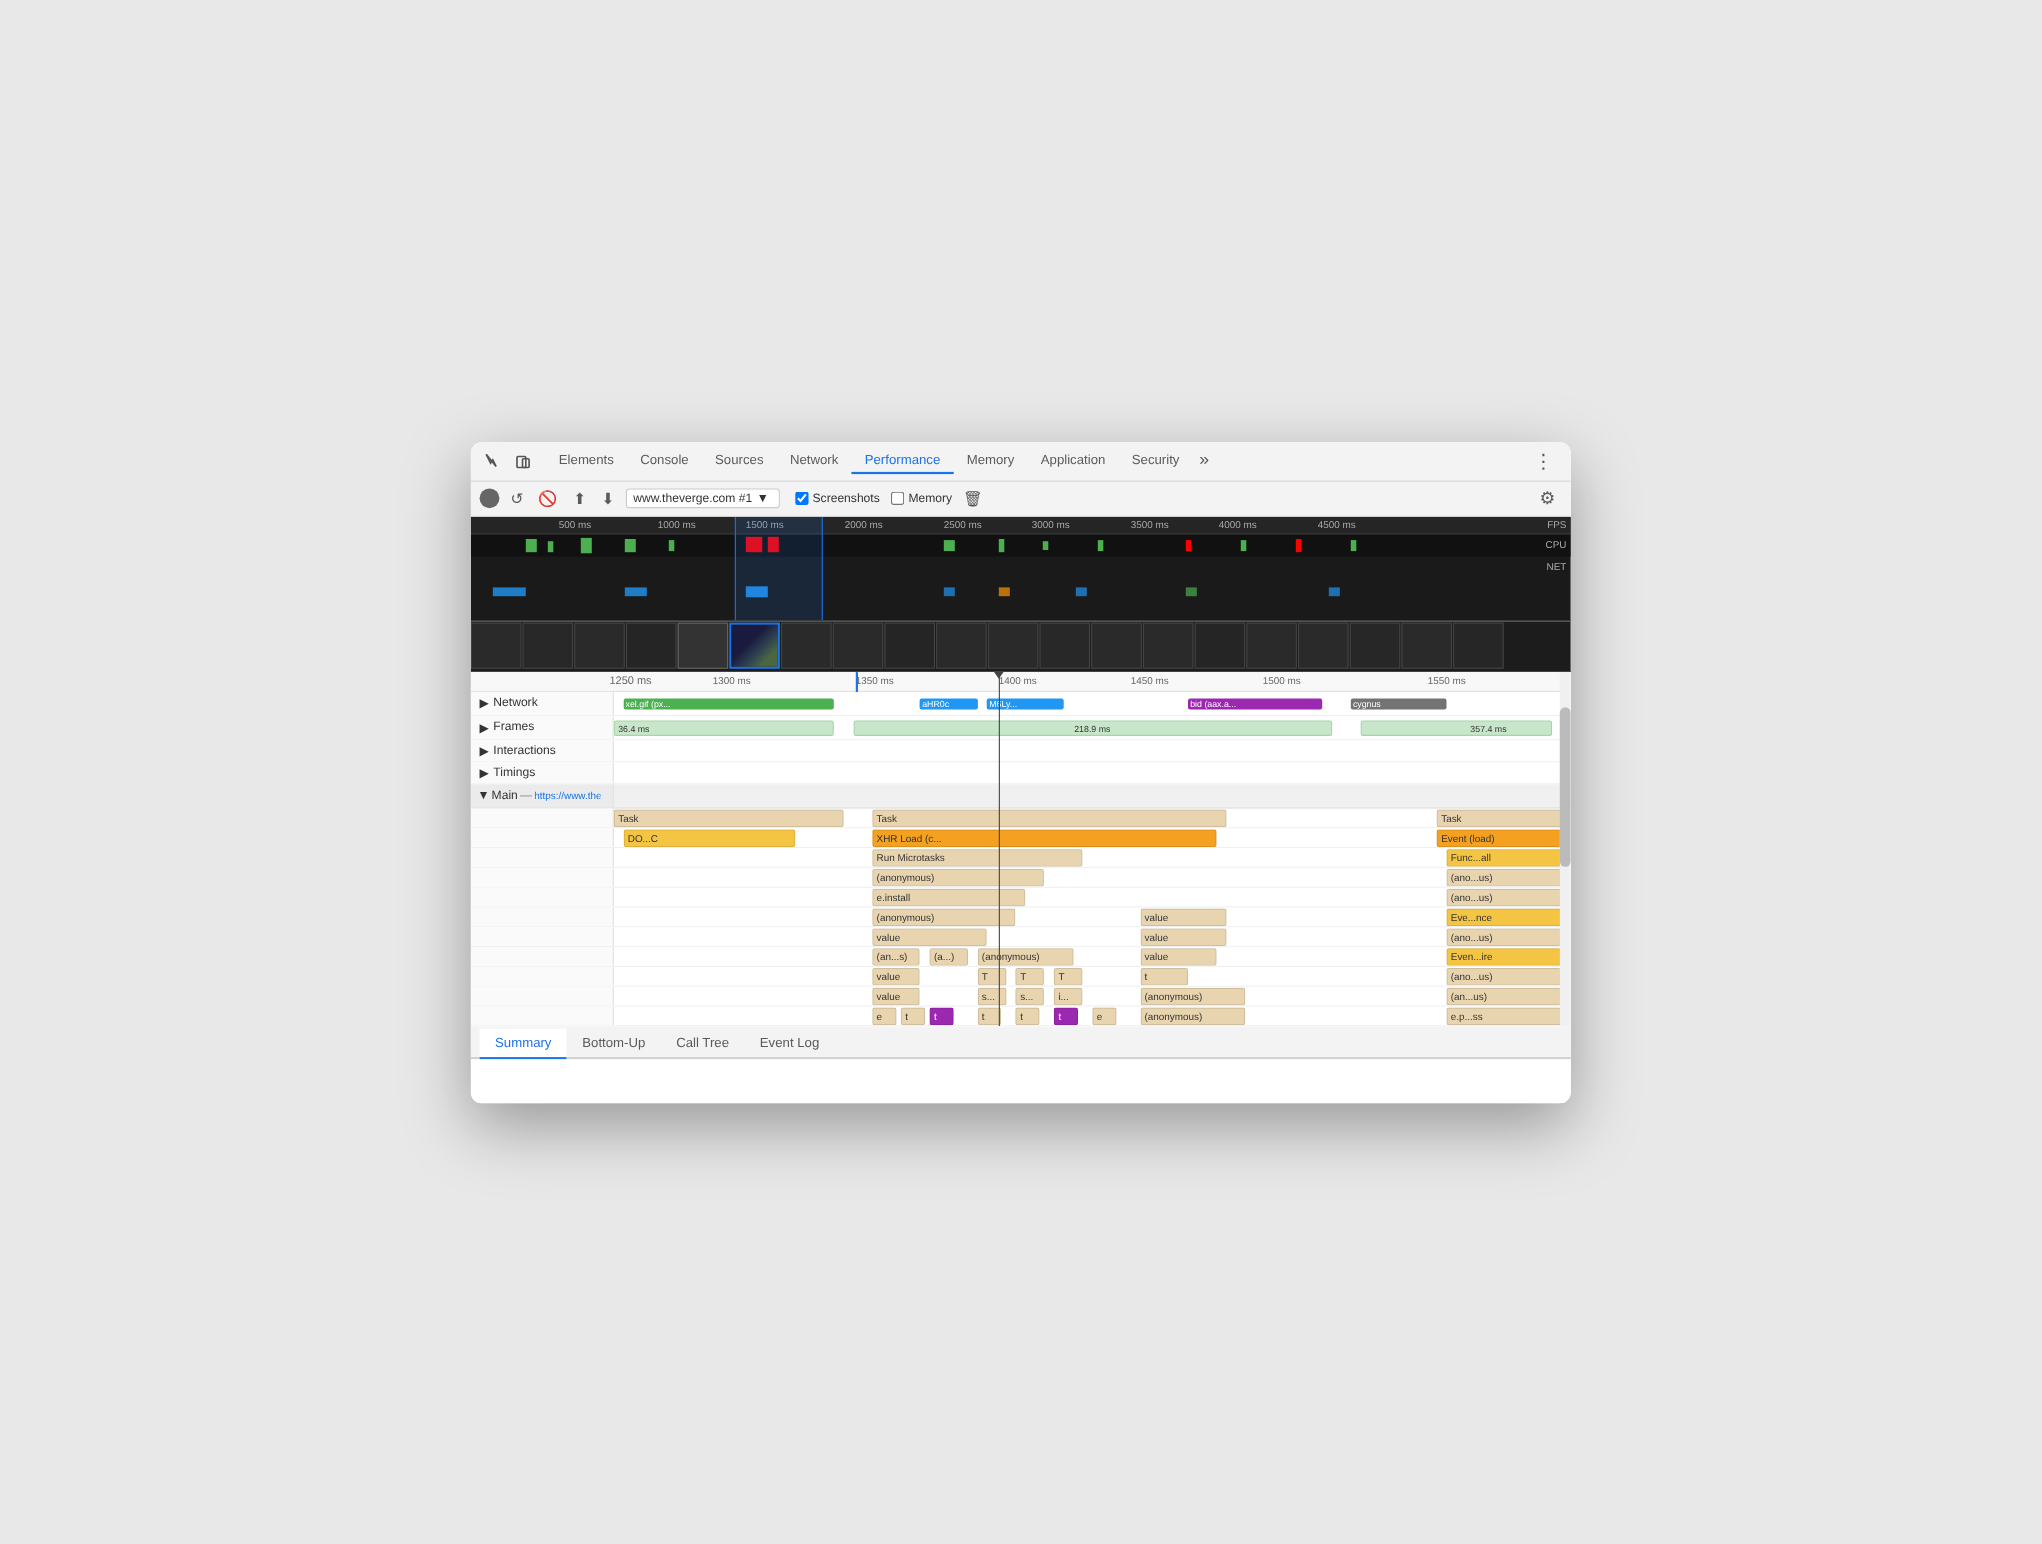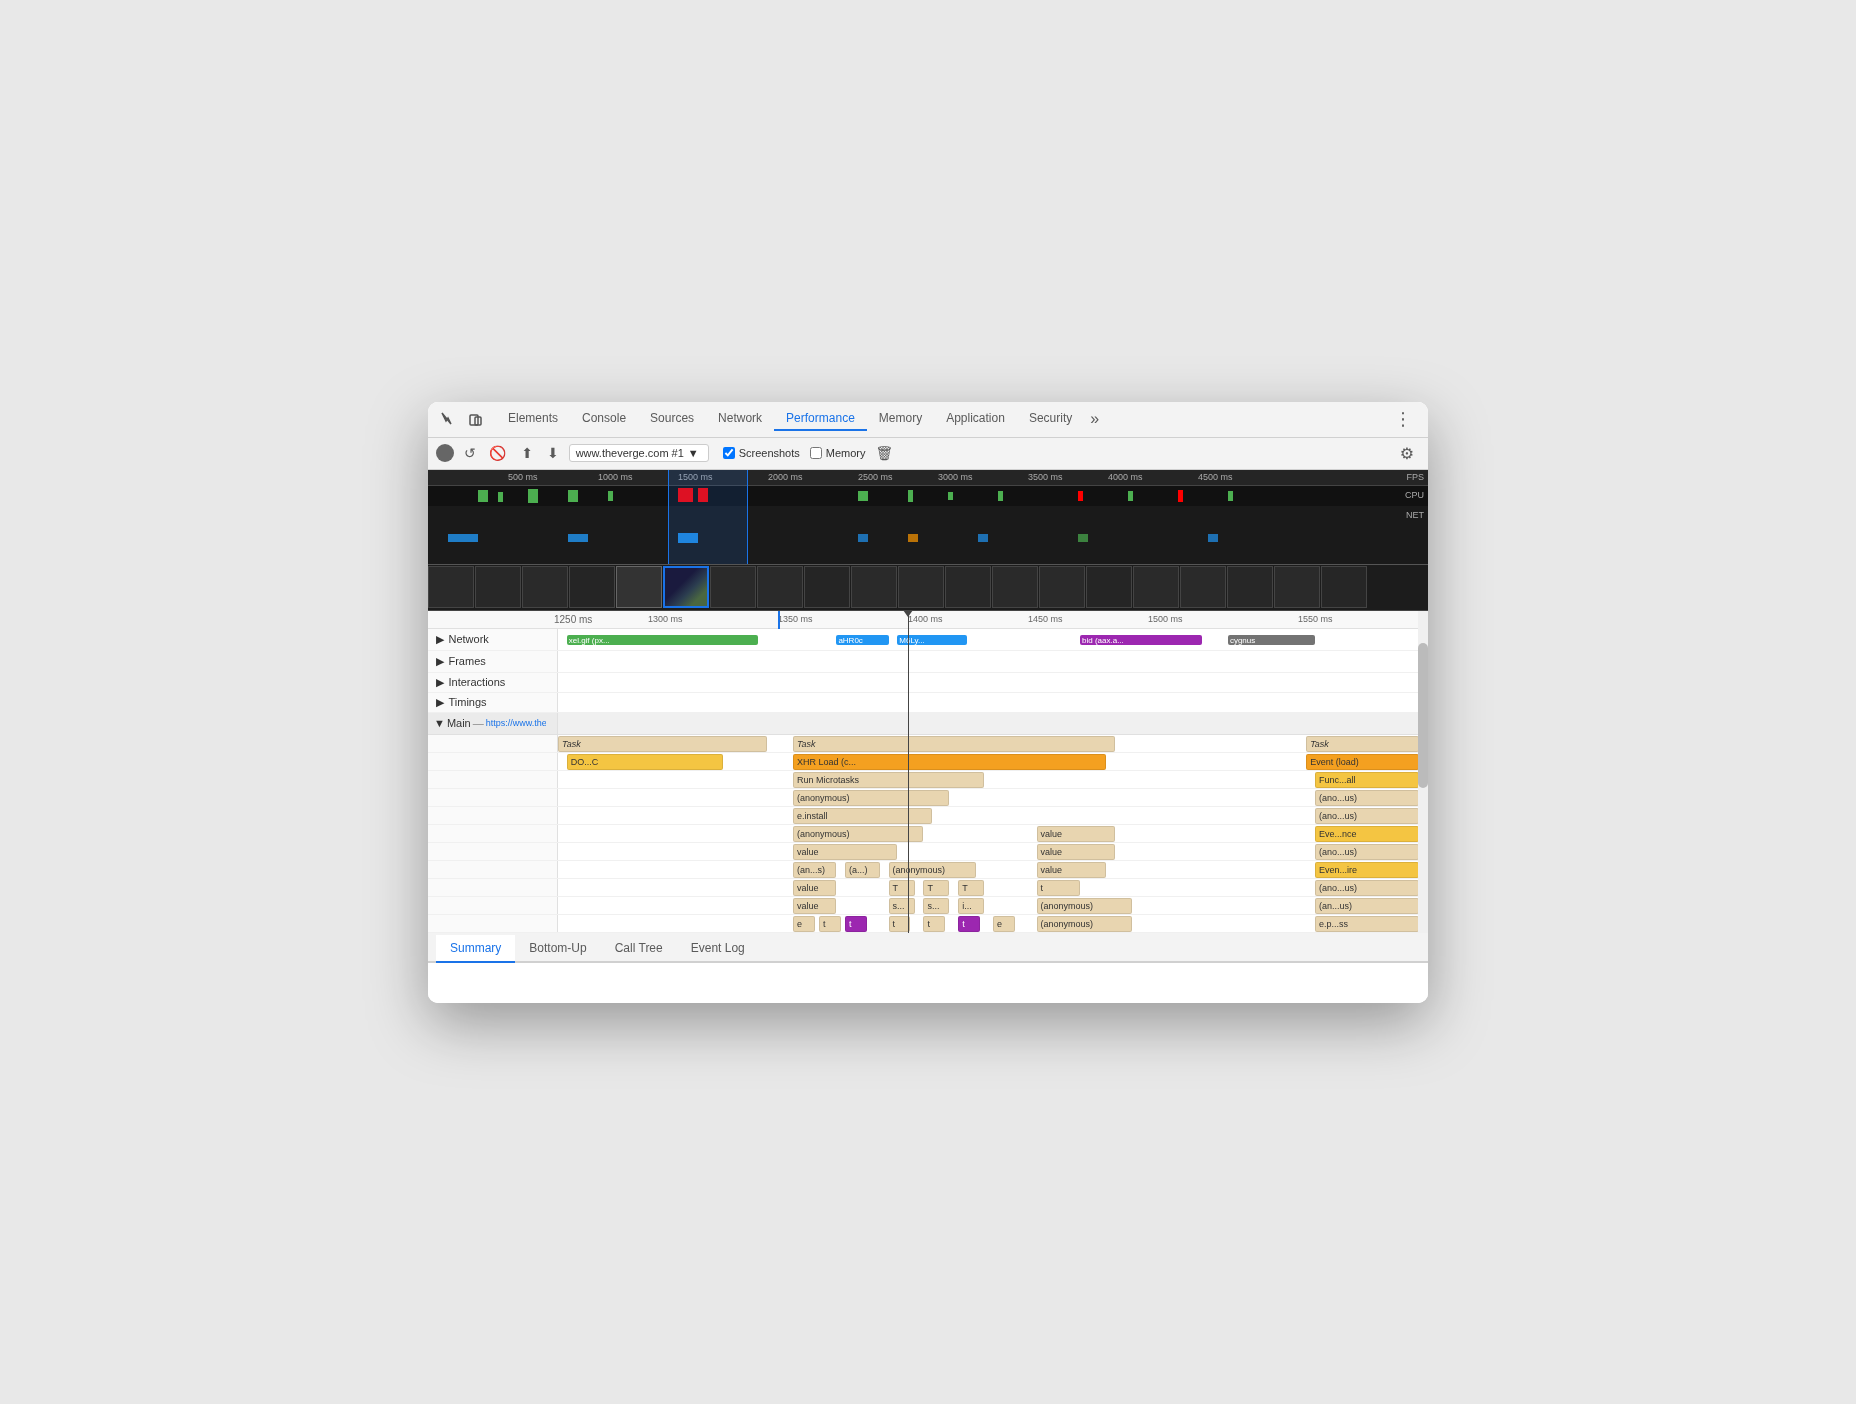--- a/index.html
+++ b/index.html
@@ -485,20 +485,25 @@
           <div style="position:absolute; left:60%; top:6px; width:14%; height:10px; background:#9c27b0; border-radius:2px; font-size:8px; padding:1px 2px; overflow:hidden; color:white;">bid (aax.a...</div>
           <div style="position:absolute; left:77%; top:6px; width:10%; height:10px; background:#737373; border-radius:2px; font-size:8px; padding:1px 2px; overflow:hidden; color:white;">cygnus</div>
         </div>
       </div>
 
       <div class="track-row" style="height:22px;">
         <div class="track-label">
           <span>▶</span>
           <span>Frames</span>
         </div>
+        <div class="track-content">
+          <div style="position:absolute; left:0%; top:4px; width:23%; height:14px; background:#c8e6c9; border:1px solid #a5d6a7; border-radius:2px; font-size:8px; padding:2px 3px; overflow:hidden; color:#333;">36.4 ms</div>
+          <div style="position:absolute; left:25%; top:4px; width:50%; height:14px; background:#c8e6c9; border:1px solid #a5d6a7; border-radius:2px; font-size:8px; padding:2px 3px; text-align:center; overflow:hidden; color:#333;">218.9 ms</div>
+          <div style="position:absolute; left:78%; top:4px; width:20%; height:14px; background:#c8e6c9; border:1px solid #a5d6a7; border-radius:2px; font-size:8px; padding:2px 40px 2px 3px; overflow:hidden; color:#333; text-align:right;">357.4 ms</div>
+        </div>
       </div>
 
       <div class="track-row" style="height:20px;">
         <div class="track-label">
           <span>▶</span>
           <span>Interactions</span>
         </div>
         <div class="track-content"></div>
       </div>
 
@@ -513,21 +518,21 @@
       <div class="main-header-row">
         <div class="main-header-label">
           <span>▼</span>
           <span style="margin-left:2px;">Main</span>
           <span style="color:#888; margin-left:2px;">—</span>
           <span style="color:#1a73e8; font-size:9px; margin-left:2px; overflow:hidden; white-space:nowrap; max-width:60px;">https://www.theverge.com/</span>
         </div>
         <div class="main-header-content"></div>
       </div>
 
-      <div class="flame-row" style="height:18px;font-style:italic;">
+      <div class="flame-row" style="height:18px;">
         <div class="flame-row-label"></div>
         <div class="flame-row-content">
           <div class="task-block" style="left:0%;width:24%;background:#e8d5b0;">Task</div>
           <div class="task-block" style="left:27%;width:37%;background:#e8d5b0;">Task</div>
           <div class="task-block" style="left:86%;width:13%;background:#e8d5b0;">Task</div>
         </div>
       </div>
 
       <div class="flame-row" style="height:18px;">
         <div class="flame-row-label"></div>

